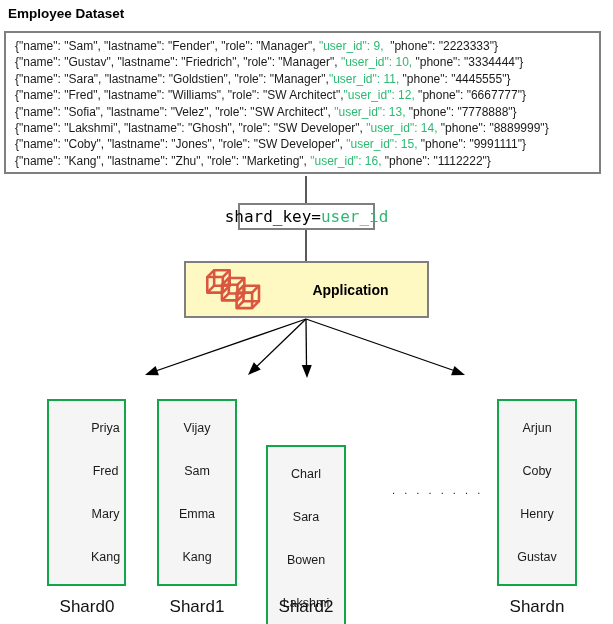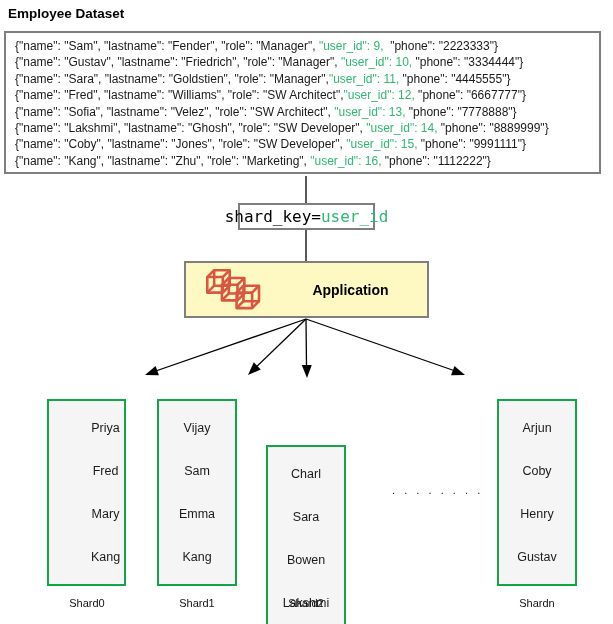--- a/index.html
+++ b/index.html
@@ -18,21 +18,21 @@
                 font-family:"DejaVu Sans Mono",monospace;font-size:16px;color:#000;white-space:pre;}
   .app-box{position:absolute;left:184px;top:261px;width:245px;height:57px;
            border:2px solid #7f7f7f;background:#fef9c3;box-sizing:border-box;
            display:flex;align-items:center;}
   .app-icon{margin-left:8px;flex:0 0 auto;}
   .app-label-wrap{flex:1;text-align:center;font-size:14px;font-weight:bold;color:#000;}
   .shard{position:absolute;top:399px;width:80px;height:187px;border:2px solid #12a54a;
          background:#f5f5f5;box-sizing:border-box;display:flex;flex-direction:column;
          justify-content:space-around;align-items:center;padding:6px 0;}
   .member{font-size:12.5px;color:#1a1a1a;}
-  .shard-label{position:absolute;top:597px;width:80px;text-align:center;font-size:11px;color:#111;}
+  .shard-label{position:absolute;top:597px;width:80px;text-align:center;font-size:17px;color:#111;}
   .dots{position:absolute;left:392px;top:484px;width:110px;font-size:11px;color:#222;
         letter-spacing:1px;white-space:pre;}
 </style>
 </head>
 <body>
 
 <div class="canvas">
 
   <svg class="connectors" viewBox="0 0 613 624" xmlns="http://www.w3.org/2000/svg">
     <g stroke="#000000" stroke-width="1.3" fill="none">

